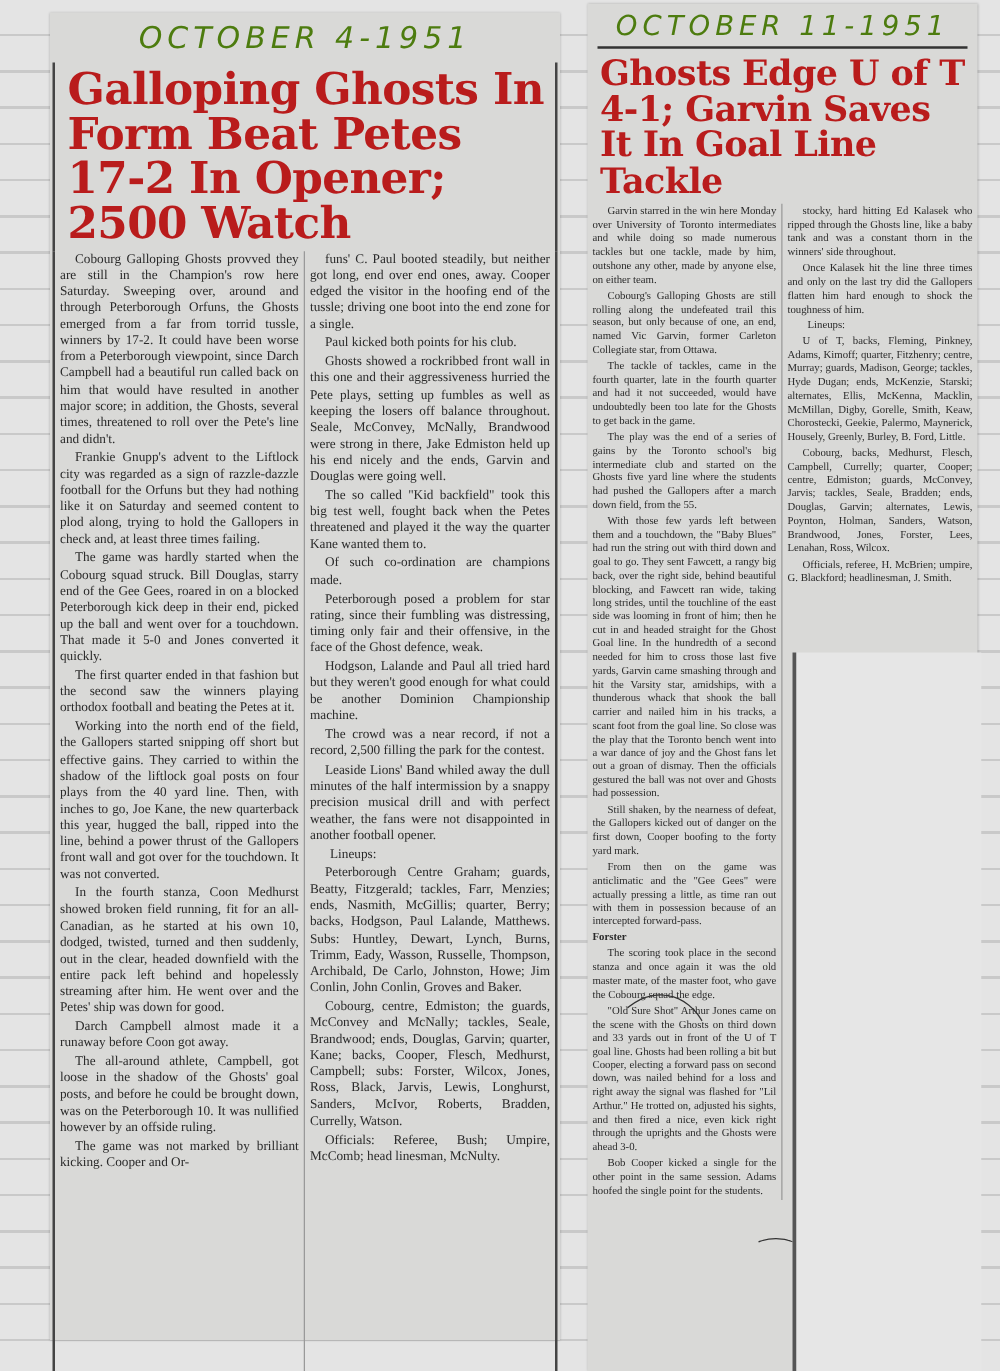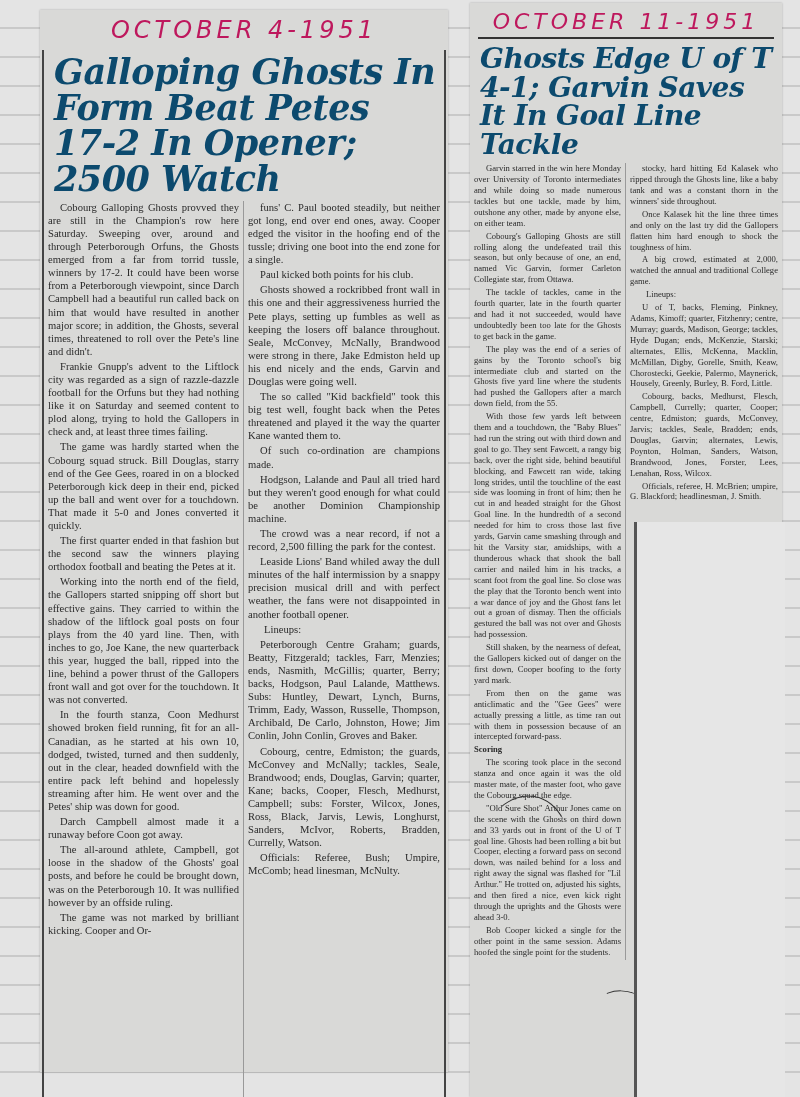--- a/index.html
+++ b/index.html
@@ -13,30 +13,29 @@
   .clip {
     position:absolute;
     background:#d9d9d7;
     box-shadow: 0 0 2px rgba(0,0,0,0.25);
   }
   #clip1 { left:40px; top:10px; width:408px; height:1062px; }
   #clip2 { left:470px; top:3px; width:312px; height:1094px; }
   #clip2-lower { position:absolute; left:634px; top:522px; width:148px; height:575px; background:#e6e6e6; border-left:3px solid #555; }
   .date-note {
     font-family:"DejaVu Sans",sans-serif; font-style:italic; font-weight:normal;
-    color:#be185d; letter-spacing:4px; text-align:center;
+    color:#4d7c0f; letter-spacing:4px; text-align:center;
   }
   #clip1 .date-note { font-size:24px; padding-top:6px; height:34px; background:#cfcfcf; margin:0 55px; background:transparent; }
   #clip2 .date-note { font-size:22px; padding-top:6px; height:28px; }
   .rule { height:2px; background:#333; margin:0 8px; }
   .headline {
     font-family:"DejaVu Serif","Liberation Serif",serif;
-    font-weight:bold; color:#0c4a6e; line-height:1.02;
+    font-weight:bold; color:#b91c1c; line-height:1.02;
     letter-spacing:-0.5px;
-    font-style:italic;
   }
   #clip1 .headline { font-size:35px; padding:4px 6px 4px 10px; border-left:2px solid #444; border-right:2px solid #444; margin:0 2px; }
   #clip2 .headline { font-size:28px; padding:6px 8px 4px 10px; }
   .cols { display:flex; position:relative; }
   #clip1 .cols { border-left:2px solid #444; border-right:2px solid #444; margin:0 2px; height:912px; }
   .col {
     font-size:10.6px; line-height:13.1px; text-align:justify;
     padding:0 4px; box-sizing:border-box; overflow:hidden;
   }
   #clip1 .col { width:50%; }
@@ -68,20 +67,21 @@
       <p>Darch Campbell almost made it a runaway before Coon got away.</p>
       <p>The all-around athlete, Campbell, got loose in the shadow of the Ghosts' goal posts, and before he could be brought down, was on the Peterborough 10. It was nullified however by an offside ruling.</p>
       <p>The game was not marked by brilliant kicking. Cooper and Or-</p>
     </div>
     <div class="col">
       <p>funs' C. Paul booted steadily, but neither got long, end over end ones, away. Cooper edged the visitor in the hoofing end of the tussle; driving one boot into the end zone for a single.</p>
       <p>Paul kicked both points for his club.</p>
       <p>Ghosts showed a rockribbed front wall in this one and their aggressiveness hurried the Pete plays, setting up fumbles as well as keeping the losers off balance throughout. Seale, McConvey, McNally, Brandwood were strong in there, Jake Edmiston held up his end nicely and the ends, Garvin and Douglas were going well.</p>
       <p>The so called "Kid backfield" took this big test well, fought back when the Petes threatened and played it the way the quarter Kane wanted them to.</p>
       <p>Of such co-ordination are champions made.</p>
+      <p>Peterborough posed a problem for star rating, since their fumbling was distressing, timing only fair and their offensive, in the face of the Ghost defence, weak.</p>
       <p>Hodgson, Lalande and Paul all tried hard but they weren't good enough for what could be another Dominion Championship machine.</p>
       <p>The crowd was a near record, if not a record, 2,500 filling the park for the contest.</p>
       <p>Leaside Lions' Band whiled away the dull minutes of the half intermission by a snappy precision musical drill and with perfect weather, the fans were not disappointed in another football opener.</p>
       <p class="lineups">Lineups:</p>
       <p>Peterborough Centre Graham; guards, Beatty, Fitzgerald; tackles, Farr, Menzies; ends, Nasmith, McGillis; quarter, Berry; backs, Hodgson, Paul Lalande, Matthews. Subs: Huntley, Dewart, Lynch, Burns, Trimm, Eady, Wasson, Russelle, Thompson, Archibald, De Carlo, Johnston, Howe; Jim Conlin, John Conlin, Groves and Baker.</p>
       <p>Cobourg, centre, Edmiston; the guards, McConvey and McNally; tackles, Seale, Brandwood; ends, Douglas, Garvin; quarter, Kane; backs, Cooper, Flesch, Medhurst, Campbell; subs: Forster, Wilcox, Jones, Ross, Black, Jarvis, Lewis, Longhurst, Sanders, McIvor, Roberts, Bradden, Currelly, Watson.</p>
       <p>Officials: Referee, Bush; Umpire, McComb; head linesman, McNulty.</p>
     </div>
   </div>
 </div>
@@ -92,29 +92,28 @@
   <div class="headline">Ghosts Edge U of T 4-1; Garvin Saves It In Goal Line Tackle</div>
   <div class="cols">
     <div class="col">
       <p>Garvin starred in the win here Monday over University of Toronto intermediates and while doing so made numerous tackles but one tackle, made by him, outshone any other, made by anyone else, on either team.</p>
       <p>Cobourg's Galloping Ghosts are still rolling along the undefeated trail this season, but only because of one, an end, named Vic Garvin, former Carleton Collegiate star, from Ottawa.</p>
       <p>The tackle of tackles, came in the fourth quarter, late in the fourth quarter and had it not succeeded, would have undoubtedly been too late for the Ghosts to get back in the game.</p>
       <p>The play was the end of a series of gains by the Toronto school's big intermediate club and started on the Ghosts five yard line where the students had pushed the Gallopers after a march down field, from the 55.</p>
       <p>With those few yards left between them and a touchdown, the "Baby Blues" had run the string out with third down and goal to go. They sent Fawcett, a rangy big back, over the right side, behind beautiful blocking, and Fawcett ran wide, taking long strides, until the touchline of the east side was looming in front of him; then he cut in and headed straight for the Ghost Goal line. In the hundredth of a second needed for him to cross those last five yards, Garvin came smashing through and hit the Varsity star, amidships, with a thunderous whack that shook the ball carrier and nailed him in his tracks, a scant foot from the goal line. So close was the play that the Toronto bench went into a war dance of joy and the Ghost fans let out a groan of dismay. Then the officials gestured the ball was not over and Ghosts had possession.</p>
       <p>Still shaken, by the nearness of defeat, the Gallopers kicked out of danger on the first down, Cooper boofing to the forty yard mark.</p>
       <p>From then on the game was anticlimatic and the "Gee Gees" were actually pressing a little, as time ran out with them in possession because of an intercepted forward-pass.</p>
-      <p class="subhead">Scoring</p>
+      <p class="subhead">Forster</p>
       <p>The scoring took place in the second stanza and once again it was the old master mate, of the master foot, who gave the Cobourg squad the edge.</p>
       <p>"Old Sure Shot" Arthur Jones came on the scene with the Ghosts on third down and 33 yards out in front of the U of T goal line. Ghosts had been rolling a bit but Cooper, electing a forward pass on second down, was nailed behind for a loss and right away the signal was flashed for "Lil Arthur." He trotted on, adjusted his sights, and then fired a nice, even kick right through the uprights and the Ghosts were ahead 3-0.</p>
       <p>Bob Cooper kicked a single for the other point in the same session. Adams hoofed the single point for the students.</p>
     </div>
     <div class="col">
       <p>stocky, hard hitting Ed Kalasek who ripped through the Ghosts line, like a baby tank and was a constant thorn in the winners' side throughout.</p>
       <p>Once Kalasek hit the line three times and only on the last try did the Gallopers flatten him hard enough to shock the toughness of him.</p>
-      <p>A big crowd, estimated at 2,000, watched the annual and traditional College game.</p>
       <p class="lineups">Lineups:</p>
       <p>U of T, backs, Fleming, Pinkney, Adams, Kimoff; quarter, Fitzhenry; centre, Murray; guards, Madison, George; tackles, Hyde Dugan; ends, McKenzie, Starski; alternates, Ellis, McKenna, Macklin, McMillan, Digby, Gorelle, Smith, Keaw, Chorostecki, Geekie, Palermo, Maynerick, Housely, Greenly, Burley, B. Ford, Little.</p>
       <p>Cobourg, backs, Medhurst, Flesch, Campbell, Currelly; quarter, Cooper; centre, Edmiston; guards, McConvey, Jarvis; tackles, Seale, Bradden; ends, Douglas, Garvin; alternates, Lewis, Poynton, Holman, Sanders, Watson, Brandwood, Jones, Forster, Lees, Lenahan, Ross, Wilcox.</p>
       <p>Officials, referee, H. McBrien; umpire, G. Blackford; headlinesman, J. Smith.</p>
     </div>
   </div>
   <div class="swash" style="left:8px;top:792px;width:90px;height:120px;transform:rotate(10deg);"></div>
   <div class="swash" style="left:118px;top:988px;width:70px;height:60px;transform:rotate(20deg);"></div>
 </div>
 

